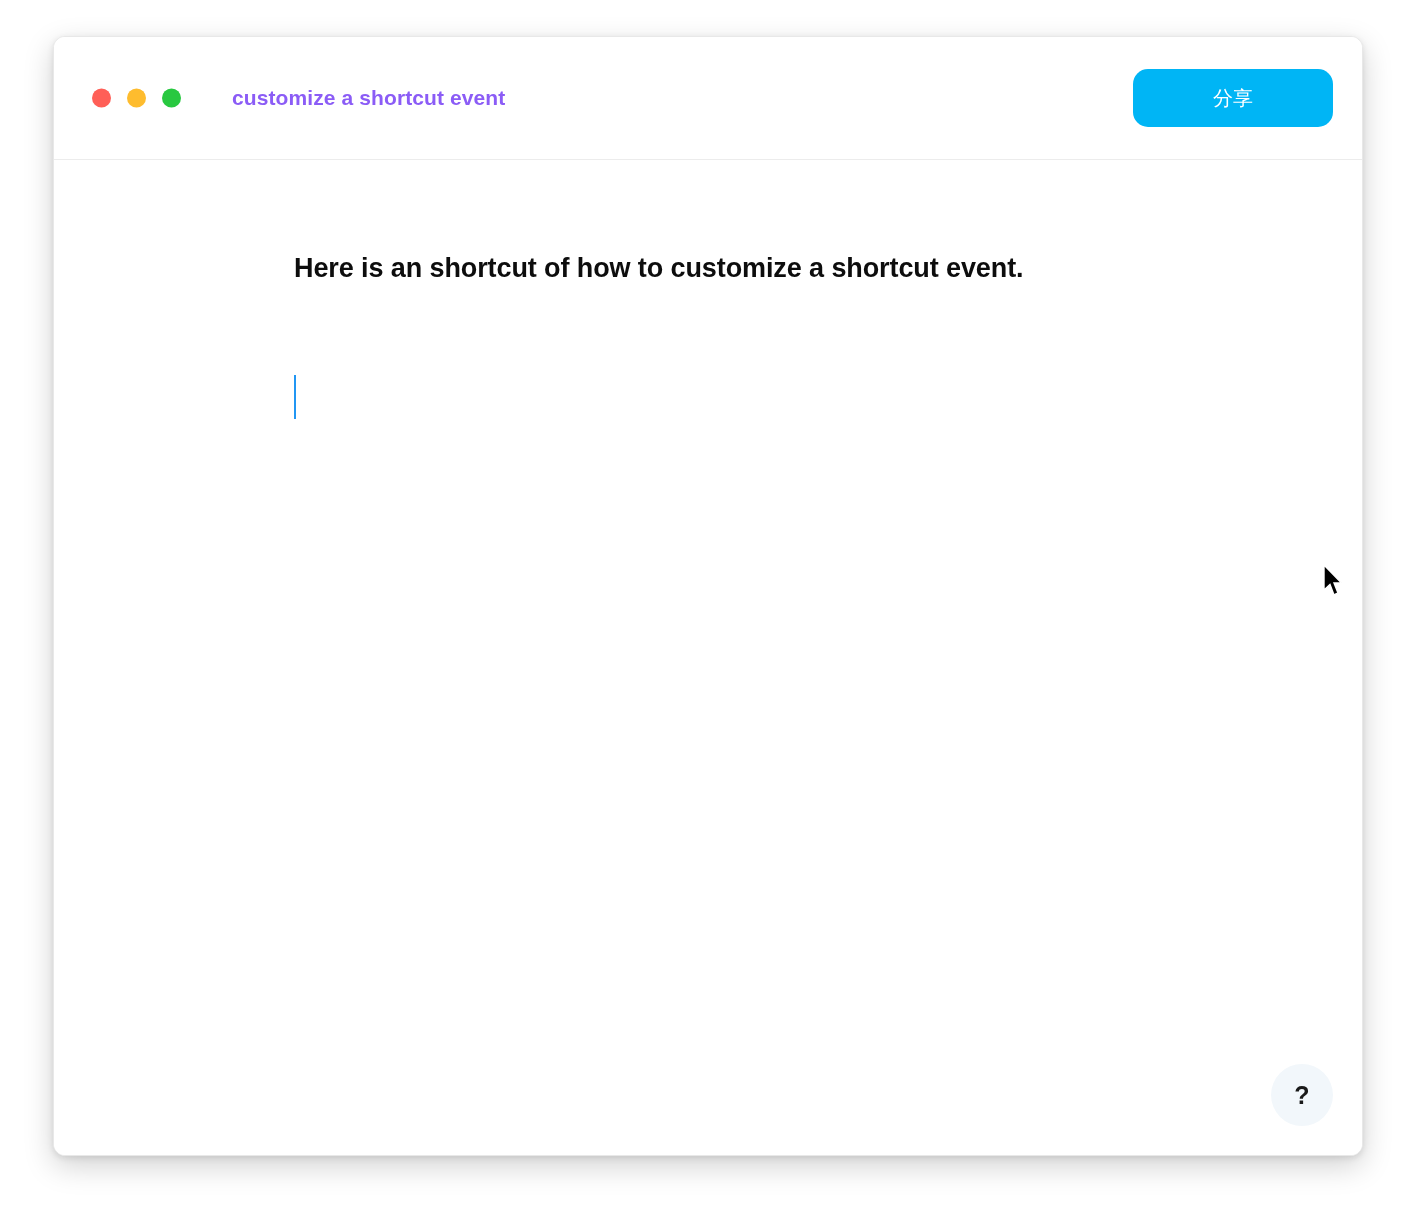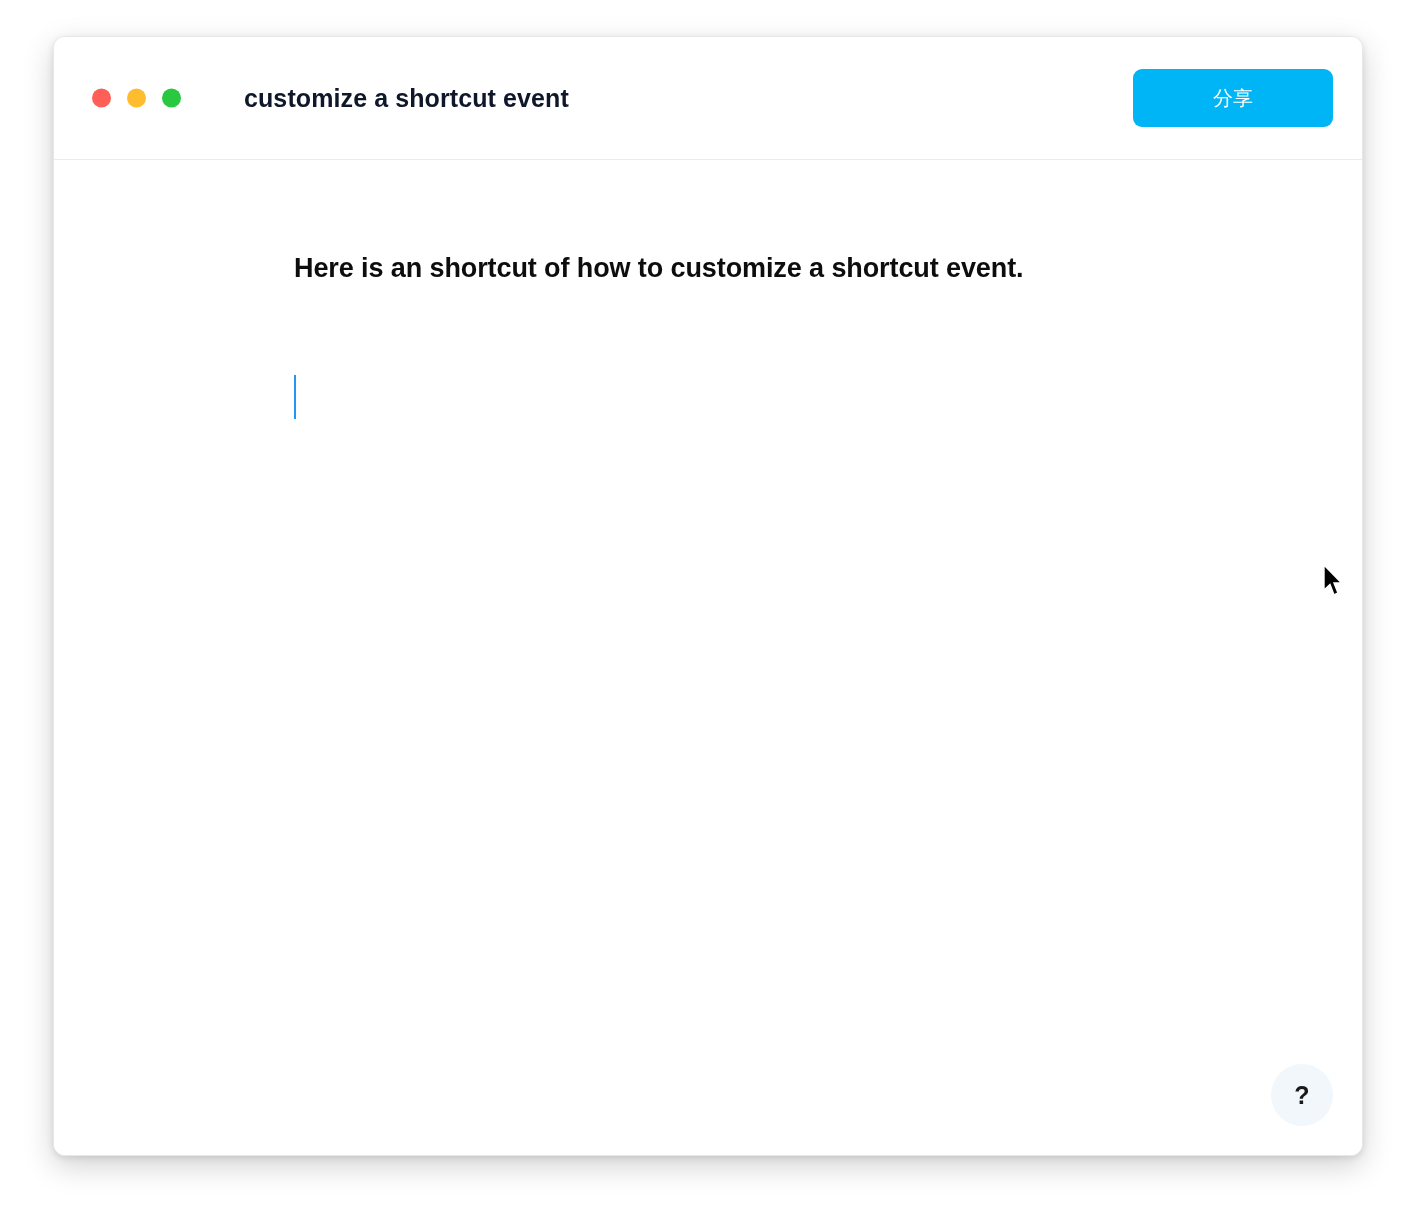--- a/index.html
+++ b/index.html
@@ -46,38 +46,38 @@
 
   .traffic-dot {
     width: 19px;
     height: 19px;
     border-radius: 50%;
     display: block;
   }
 
   #window-title {
     position: absolute;
-    left: 190px;
+    left: 178px;
     top: 50%;
     transform: translateY(-50%);
-    font-size: 25px;
+    font-size: 21px;
     font-weight: 600;
-    color: #0f172a;
+    color: #8b5cf6;
     letter-spacing: 0.1px;
     white-space: nowrap;
   }
 
   #share-button {
     position: absolute;
     right: 29px;
     top: 50%;
     transform: translateY(-50%);
     width: 200px;
     height: 58px;
-    border-radius: 9px;
+    border-radius: 15px;
     background: #00b5f5;
     color: #ffffff;
     font-size: 20px;
     font-weight: 500;
     border: none;
     cursor: pointer;
     display: flex;
     align-items: center;
     justify-content: center;
     font-family: "Liberation Sans", sans-serif;

